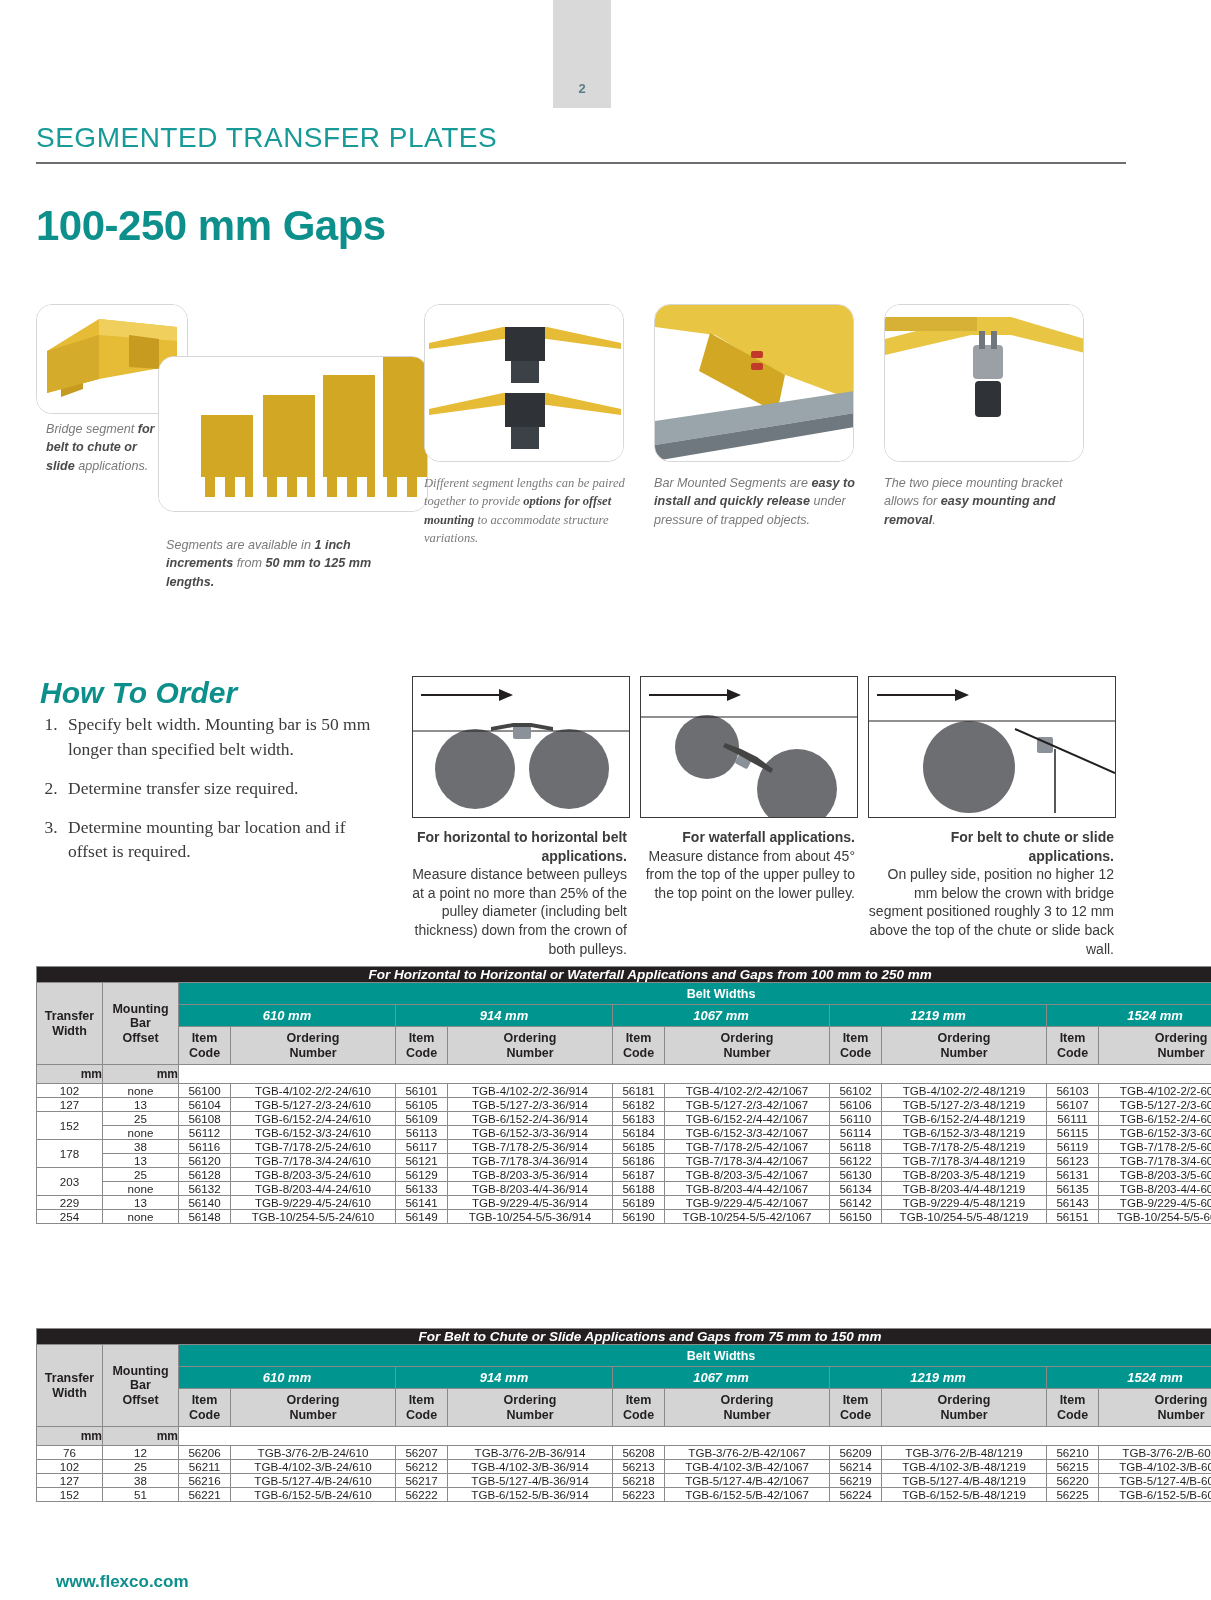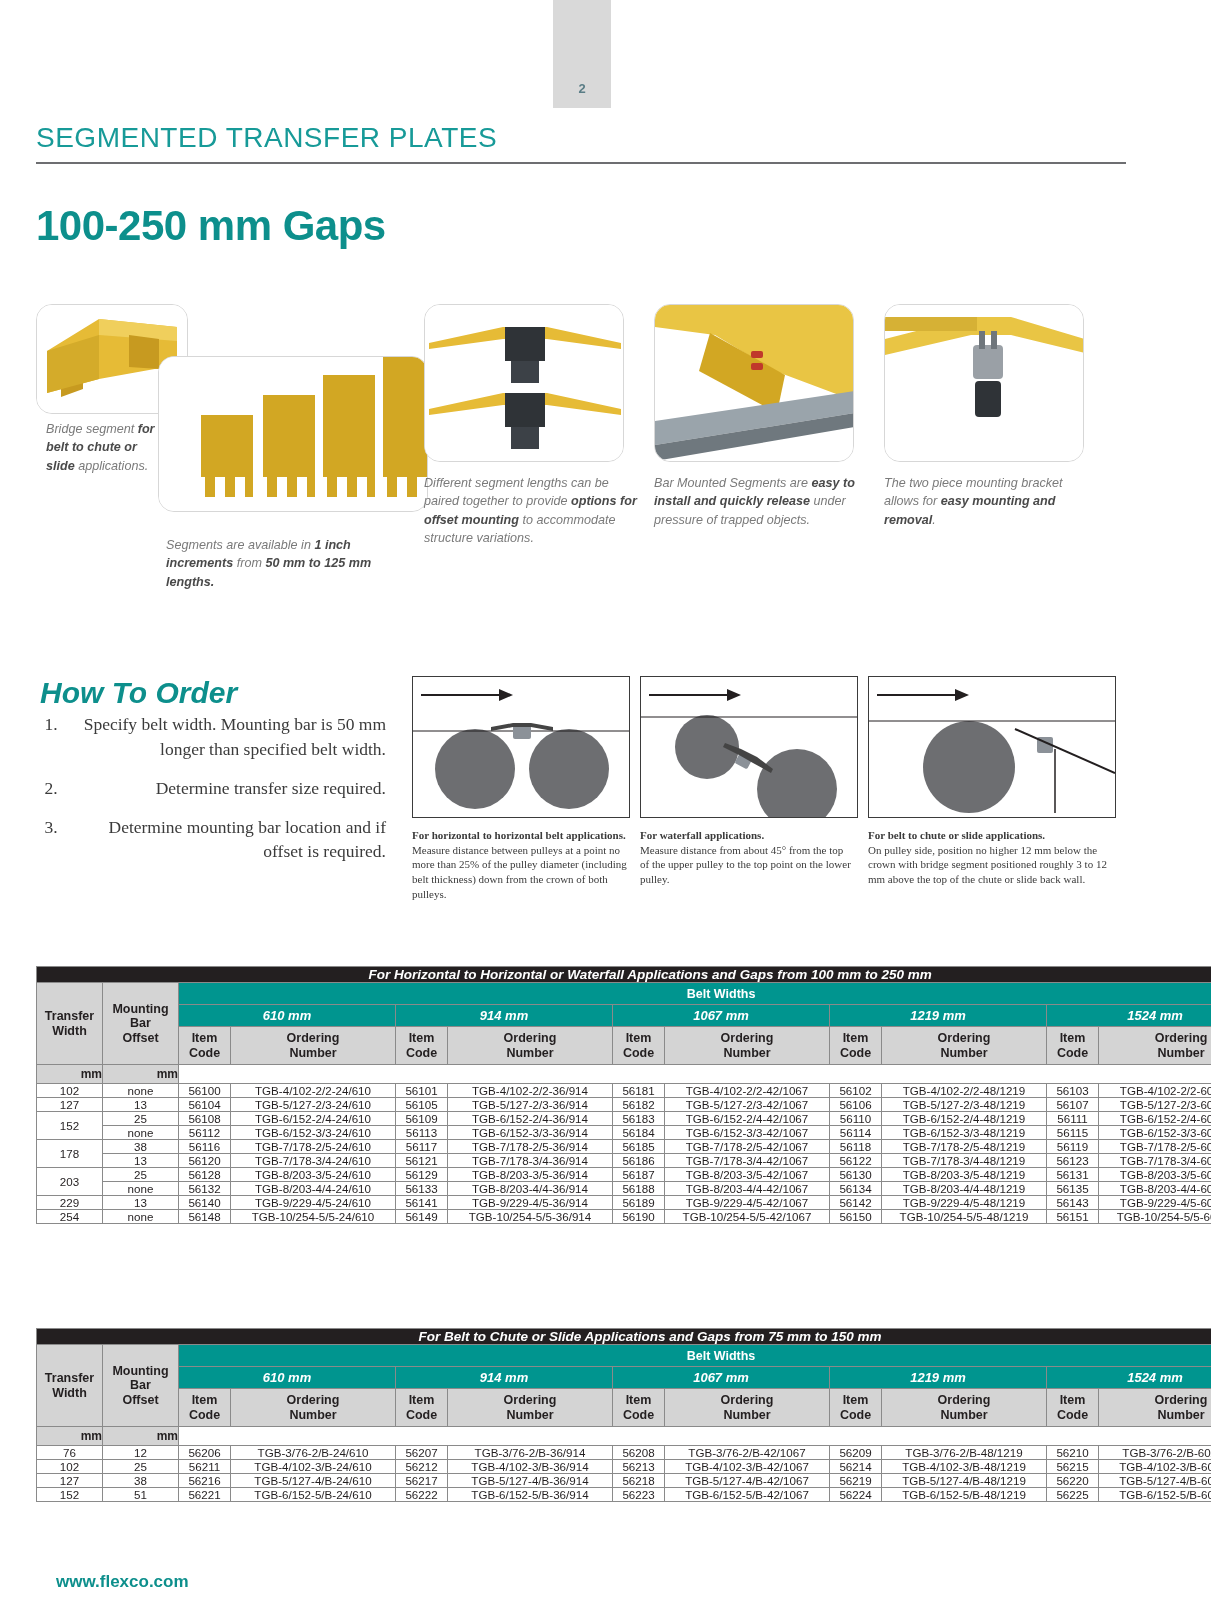--- a/index.html
+++ b/index.html
@@ -54,29 +54,29 @@
   .hto-title {
     position:absolute; left:40px; top:676px;
     font-size:30px; font-weight:bold; font-style:italic;
     color:#0d8f8c;
   }
   .hto-list {
     position:absolute; left:36px; top:712px; width:350px;
     font-family:"Liberation Serif", serif;
     font-size:17.5px; line-height:1.42; color:#3b3b3b;
   }
-  .hto-list li { margin-bottom:14px; padding-left:6px;text-align:right; }
+  .hto-list li { margin-bottom:14px; padding-left:6px; }
   .hto-list ol { margin:0; padding-left:26px; }
 
   
   .diagram { position:absolute; border:1px solid #3b3b3b; background:#fff; }
   .dcap {
     position:absolute;
-    font-family:Liberation Serif, serif;
-    font-size:11px; line-height:1.33; color:#3b3b3b;
+    font-family:Liberation Sans, sans-serif;
+    font-size:14px; line-height:1.33; color:#3b3b3b;text-align:right;
   }
   .dcap b { font-weight:bold; }
 
   
   .tbl-wrap { position:absolute; left:36px; width:1107px; }
   table.spec {
     border-collapse:collapse; width:1107px;
     font-family:"Liberation Sans", sans-serif;
     table-layout:fixed;
   }
@@ -167,21 +167,21 @@
     <svg width="200" height="158" viewBox="0 0 200 158">
       <rect x="0" y="0" width="200" height="158" fill="#ffffff"></rect>
       <polygon points="4,38 78,22 122,22 196,38 196,44 122,34 78,34 4,44" fill="#e6bb36"></polygon>
       <rect x="80" y="22" width="40" height="34" fill="#2f3337"></rect>
       <rect x="86" y="56" width="28" height="22" fill="#3c4147"></rect>
       <polygon points="4,104 78,88 122,88 196,104 196,110 122,100 78,100 4,110" fill="#e6bb36"></polygon>
       <rect x="80" y="88" width="40" height="34" fill="#2f3337"></rect>
       <rect x="86" y="122" width="28" height="22" fill="#3c4147"></rect>
     </svg>
   </div>
-  <div class="cap" style="left:388px; top:178px; width:216px;">Different segment lengths can be paired together to provide <b>options for offset mounting</b> to accommodate structure variations.</div>
+  <div class="cap" style="left:388px; top:178px; width:216px;font-family:Liberation Serif, serif;">Different segment lengths can be paired together to provide <b>options for offset mounting</b> to accommodate structure variations.</div>
 
   <div class="card" style="left:618px; top:8px; width:200px; height:158px;">
     <svg width="200" height="158" viewBox="0 0 200 158">
       <rect x="0" y="0" width="200" height="158" fill="#ffffff"></rect>
       <polygon points="0,0 200,0 200,96 120,66 60,30 0,22" fill="#e9c544"></polygon>
       <polygon points="55,28 130,70 122,108 44,66" fill="#d2a723"></polygon>
       <rect x="96" y="46" width="12" height="7" rx="2" fill="#c0392b"></rect>
       <rect x="96" y="58" width="12" height="7" rx="2" fill="#c0392b"></rect>
       <polygon points="0,116 200,86 200,108 0,140" fill="#9aa4ab"></polygon>
       <polygon points="0,140 200,108 200,122 0,156" fill="#6f787e"></polygon>

